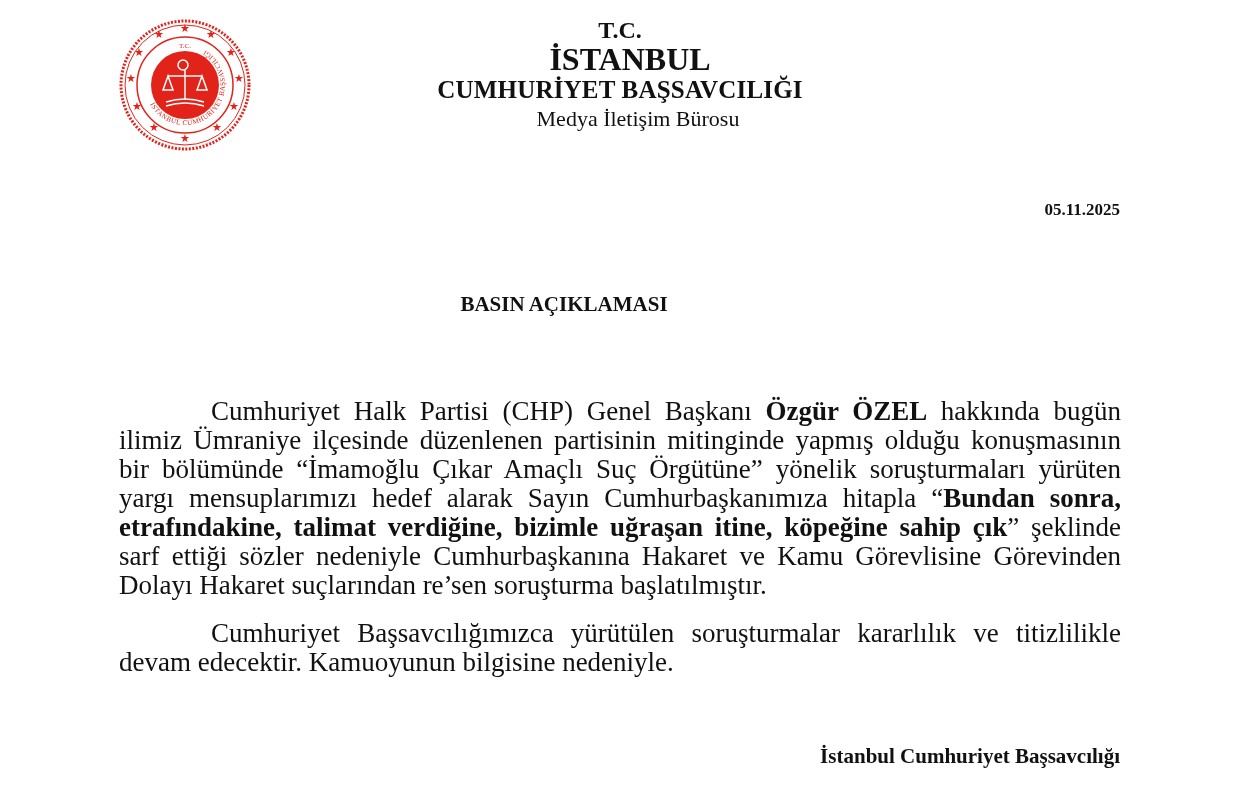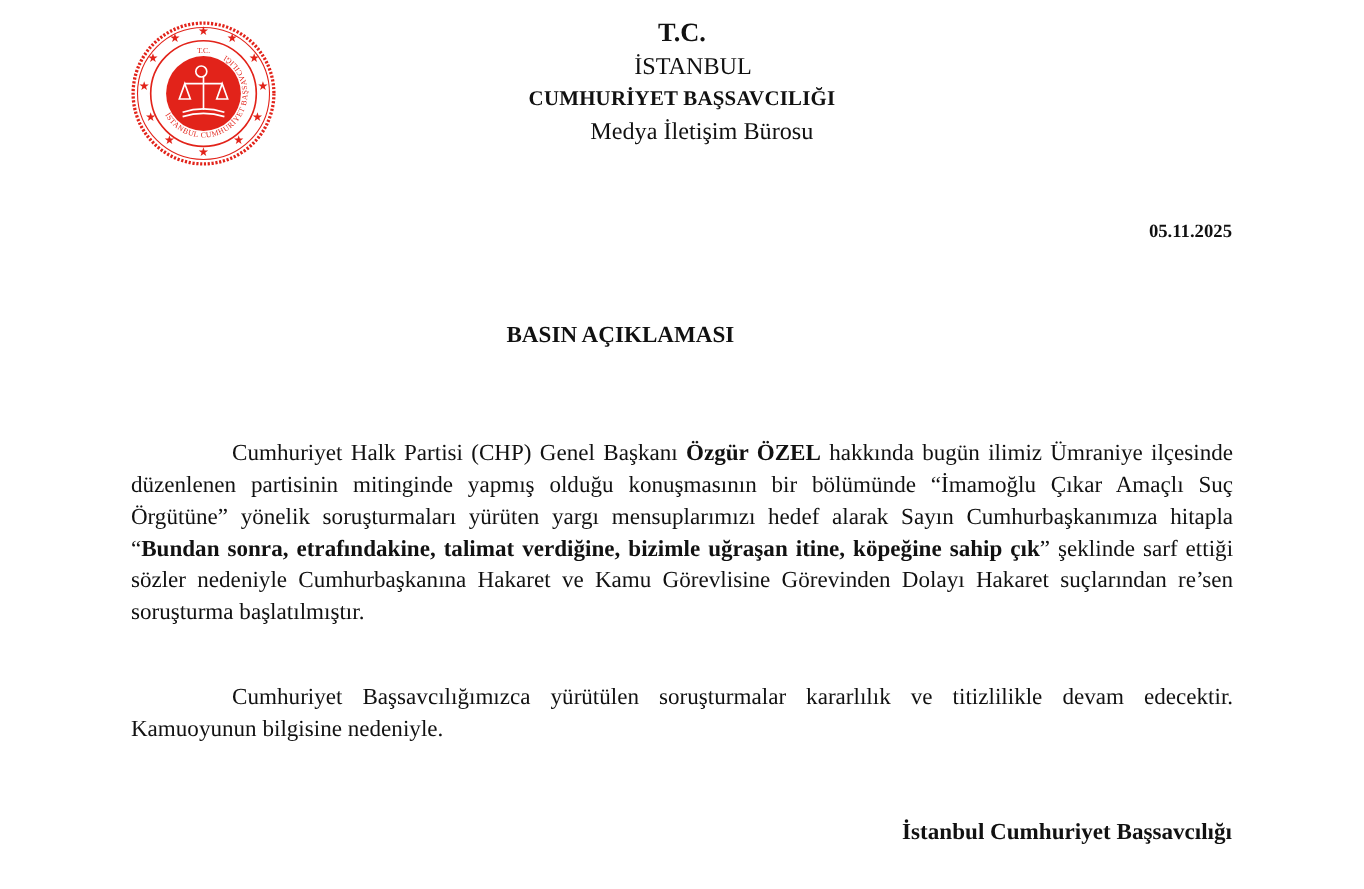--- a/index.html
+++ b/index.html
@@ -1,26 +1,26 @@
 <!DOCTYPE html>
 <html><head>
 <meta charset="utf-8">
 <style>
   html, body { margin:0; padding:0; background:#ffffff; }
   body { width:1240px; height:808px; position:relative; overflow:hidden;
          font-family:"Liberation Serif", serif; color:#111; }
   .seal { position:absolute; left:118px; top:18px; width:134px; height:134px; }
   .header { position:absolute; left:0; width:1240px; text-align:center; top:16px; }
   .header .l1 { font-weight:bold; font-size:24px; line-height:29px; }
-  .header .l2 { font-weight:normal; font-size:22px; line-height:29px;margin-left:20px; }
-  .header .l3 { font-weight:bold; font-size:19px; line-height:31px; letter-spacing:0.2px; }
+  .header .l2 { font-weight:bold; font-size:32px; line-height:29px;margin-left:20px; }
+  .header .l3 { font-weight:bold; font-size:25px; line-height:31px; letter-spacing:0.2px; }
   .header .l4 { font-size:22px; line-height:28px;padding-left:36px; }
   .date { position:absolute; right:120px; top:200px; font-weight:bold; font-size:17px; }
   .title { position:absolute; left:0; width:1128px; top:292px; text-align:center; font-weight:bold; font-size:21px; }
-  .para { position:absolute; left:119px; width:1002px; font-size:21px; line-height:29px; text-align:justify; }
+  .para { position:absolute; left:119px; width:1002px; font-size:27px; line-height:29px; text-align:justify; }
   .para .indent { display:inline-block; width:92px; }
   .p1 { top:397px; }
   .p2 { top:619px; }
   .sign { position:absolute; right:120px; top:744px; font-weight:bold; font-size:21px; }
 </style>
 </head>
 <body>
 
 <div class="seal">
   <svg width="134" height="134" viewBox="0 0 134 134">

